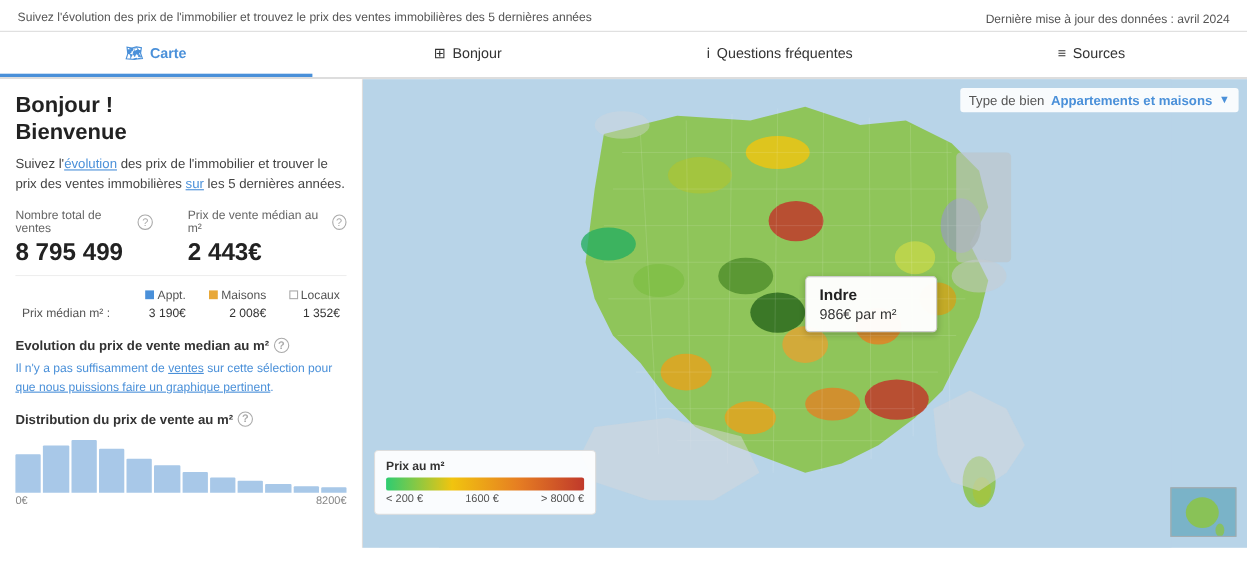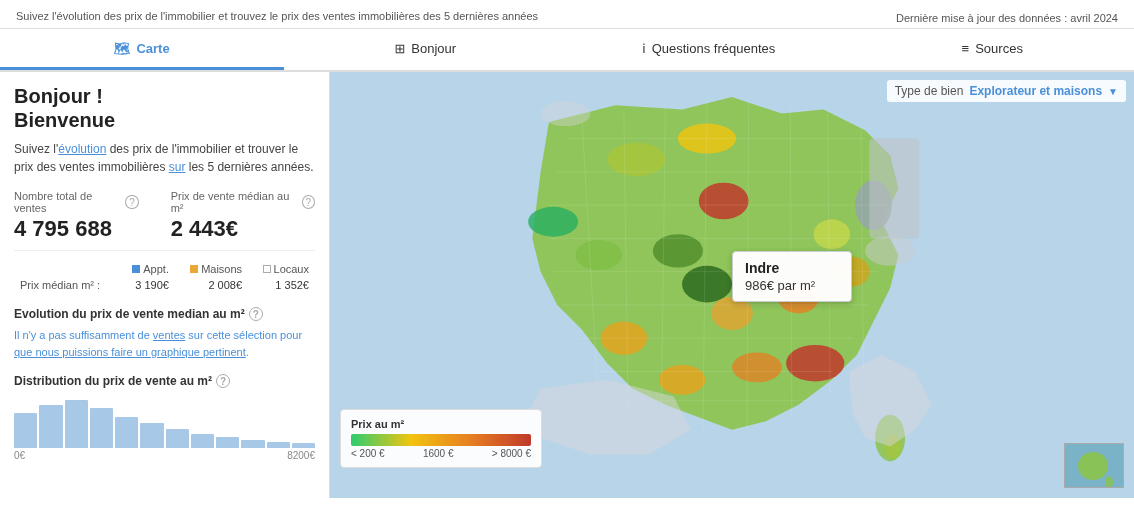--- a/index.html
+++ b/index.html
@@ -309,21 +309,21 @@
     <p class="welcome-text">
       Suivez l'<a href="#">évolution</a> des prix de l'immobilier et trouver le prix des ventes immobilières <a href="#">sur</a> les 5 dernières années.
     </p>
 
     <div class="stats-row">
       <div class="stat-block">
         <div class="stat-label">
           <span>Nombre total de ventes</span>
           <span class="help-icon">?</span>
         </div>
-        <div class="stat-value">4 795 688</div>
+        <div class="stat-value">8 795 499</div>
       </div>
       <div class="stat-block">
         <div class="stat-label">
           <span>Prix de vente médian au m²</span>
           <span class="help-icon">?</span>
         </div>
         <div class="stat-value">2 443€</div>
       </div>
     </div>
 
@@ -457,21 +457,21 @@
       <path d="M540,360 L580,340 L620,360 L640,400 L620,430 L590,450 L560,440 L545,410 Z" fill="#d5d8dc" opacity="0.5"></path>
 
       <path d="M170,380 L250,370 L330,390 L350,430 L300,460 L230,460 L170,440 L155,410 Z" fill="#d5d8dc" opacity="0.5"></path>
 
       <ellipse cx="200" cy="50" rx="30" ry="15" fill="#d5d8dc" opacity="0.4"></ellipse>
     </svg>
 
     <div class="map-controls">
       <div class="property-type-row">
         <span class="property-type-label">Type de bien</span>
-        <span class="property-type-value">Explorateur et maisons</span>
+        <span class="property-type-value">Appartements et maisons</span>
         <span class="chevron">▼</span>
       </div>
     </div>
 
     <div class="map-tooltip">
       <div class="tooltip-name">Indre</div>
       <div class="tooltip-price">986€ par m²</div>
     </div>
 
     <div class="map-legend">

